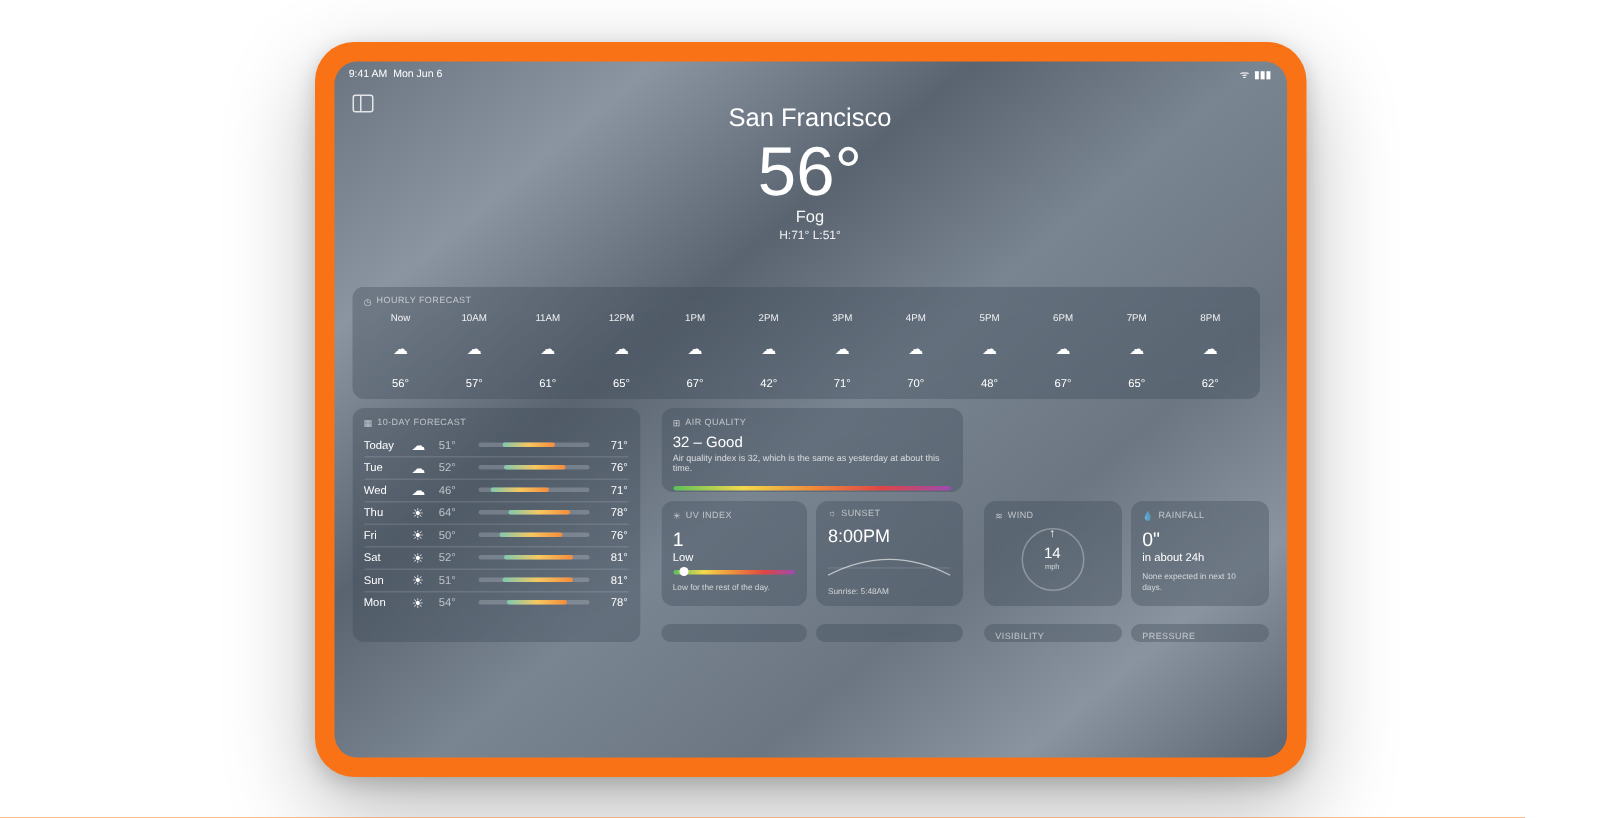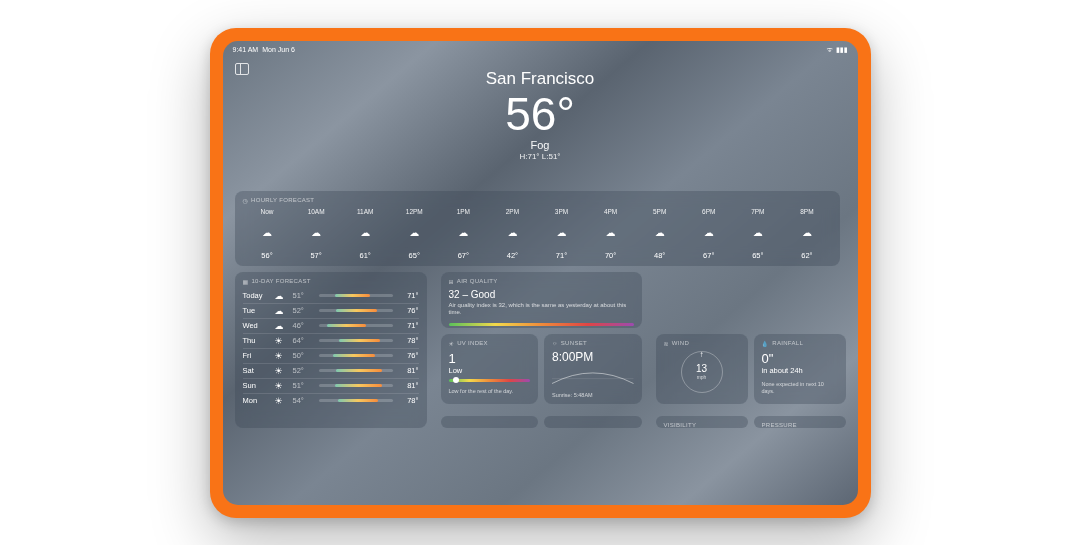--- a/index.html
+++ b/index.html
@@ -304,21 +304,21 @@
   <div class="col-right">
     <div style="height:56px"></div>
     <div class="row-small-r">
       <div class="card small-card">
         <div class="card-title">
                   <span class="ic">≋</span>
                   <span>WIND</span>
                 </div>
         <div class="compass">
           <span class="arrow">↑</span>
-          <span class="wv">13</span>
+          <span class="wv">14</span>
           <span class="wu">mph</span>
         </div>
       </div>
       <div class="card small-card">
         <div class="card-title">
                   <span class="ic">💧</span>
                   <span>RAINFALL</span>
                 </div>
         <div class="val-lg">0"</div>
         <div class="val-sub">in about 24h</div>

